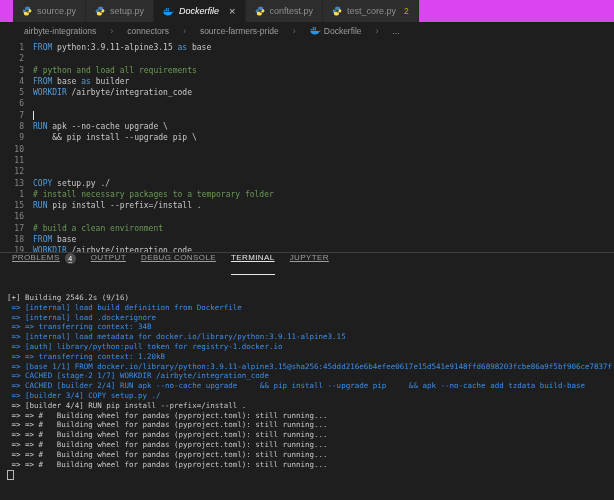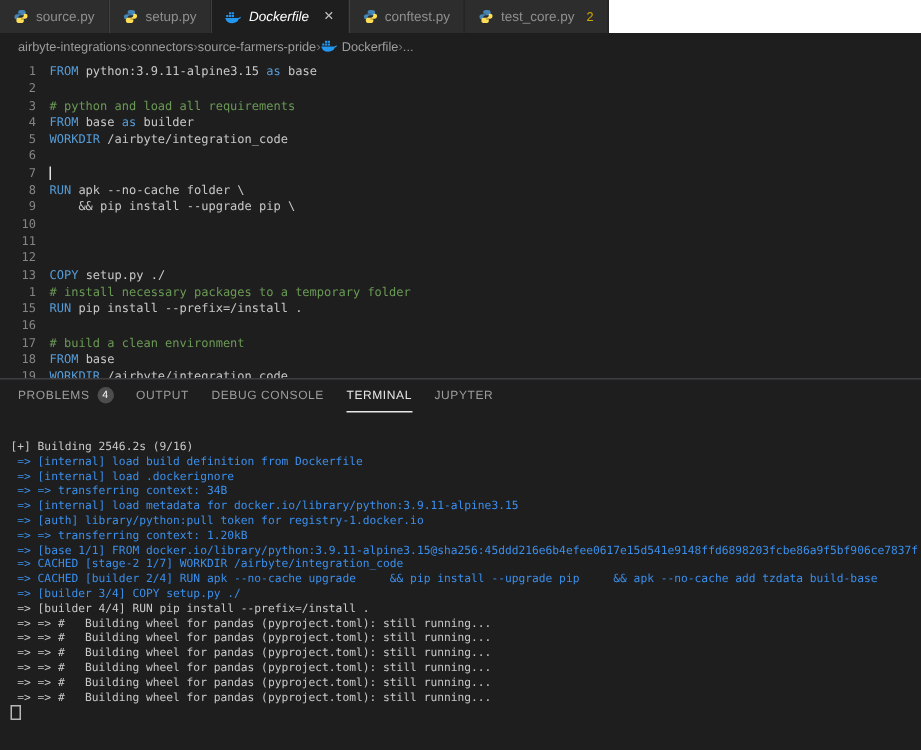--- a/index.html
+++ b/index.html
@@ -1,48 +1,48 @@
 <!DOCTYPE html>
 <html><head>
 <meta charset="utf-8">
 <style>
   html,body{margin:0;padding:0;background:#1e1e1e;}
   #app{position:relative;width:614px;height:500px;background:#1e1e1e;overflow:hidden;
        font-family:"Liberation Sans",sans-serif;}
 
   
-  .tabbar{display:flex;height:22px;background:#ffffff;overflow:hidden;}
+  .tabbar{display:flex;height:22px;background:#d946ef;overflow:hidden;padding-left:13px;}
   .tab{display:flex;align-items:center;gap:5px;padding:0 9px;background:#2d2d2d;color:#8f8f8f;
        font-size:9px;border-right:1px solid #252526;cursor:pointer;white-space:nowrap;}
   .tab.active{background:#1e1e1e;color:#ffffff;}
   .tab.italic .label{font-style:italic;}
   .tab .icon{display:flex;align-items:center;}
   .tab .close{margin-left:5px;font-size:11px;line-height:1;color:#c5c5c5;}
   .tab .mod-badge{color:#cca700;font-size:8.5px;margin-left:3px;}
 
   
-  .breadcrumb{display:flex;align-items:center;height:18px;padding:0 12px;font-size:8.5px;
-              color:#9d9d9d;gap:0;overflow:hidden;white-space:nowrap;}
+  .breadcrumb{display:flex;align-items:center;height:18px;padding:0 24px;font-size:8.5px;
+              color:#9d9d9d;gap:14px;overflow:hidden;white-space:nowrap;}
   .breadcrumb .sep{color:#6f6f6f;font-size:9px;}
   .breadcrumb .bc-item{display:flex;align-items:center;gap:3px;cursor:pointer;}
 
   
   .editor{height:210px;overflow:hidden;font-family:"DejaVu Sans Mono","Liberation Mono",monospace;
           font-size:8px;cursor:text;padding-top:2px;}
   .eline{display:flex;height:11.3px;line-height:11.3px;white-space:pre;}
   .lnum{width:24px;flex:none;text-align:right;padding-right:9px;color:#858585;}
   .k{color:#569cd6}.c{color:#6a9955}.p{color:#c8c8c8}
   .l{color:#c8c8c8;}
   .cursor-bar{display:inline-block;width:1px;height:9px;background:#e0e0e0;transform:translateY(1px);}
 
   
   .panelbar{display:flex;align-items:center;height:22px;padding:0 12px;gap:15px;
             border-top:1px solid #3e3e42;}
-  .ptab{display:flex;align-items:center;gap:5px;height:100%;font-size:8px;letter-spacing:.4px;
-        color:#9d9d9d;cursor:pointer;border-bottom:1px solid transparent;box-sizing:border-box;}
+  .ptab{display:flex;gap:5px;height:100%;font-size:8px;letter-spacing:.4px;
+        color:#9d9d9d;cursor:pointer;border-bottom:1px solid transparent;box-sizing:border-box;text-decoration:underline;}
   .ptab.active{color:#e7e7e7;border-bottom-color:#e7e7e7;}
   .pbadge{display:flex;align-items:center;justify-content:center;min-width:11px;height:11px;
           border-radius:6px;background:#4d4d4d;color:#ffffff;font-size:7px;letter-spacing:0;}
 
   
   .terminal{height:228px;padding:18px 0 0 7px;overflow:hidden;cursor:text;
             font-family:"DejaVu Sans Mono","Liberation Mono",monospace;font-size:7.5px;}
   .tline{height:9.8px;line-height:9.8px;white-space:pre;}
   .blue{color:#3b8eea}.white{color:#c8c8c8}
   .tcursor{width:5px;height:8px;border:1px solid #b8b8b8;margin-top:1px;}
@@ -138,21 +138,21 @@
       </span>
     </div>
   <div class="editor">
       <div class="eline"><span class="lnum">1</span><span><span class="k">FROM </span><span class="l">python</span><span class="p">:3.9.11-alpine3.15 </span><span class="k">as </span><span class="p">base</span></span></div>
       <div class="eline"><span class="lnum">2</span><span></span></div>
       <div class="eline"><span class="lnum">3</span><span><span class="c"># python and load all requirements</span></span></div>
       <div class="eline"><span class="lnum">4</span><span><span class="k">FROM </span><span class="p">base </span><span class="k">as </span><span class="p">builder</span></span></div>
       <div class="eline"><span class="lnum">5</span><span><span class="k">WORKDIR </span><span class="p">/airbyte/integration_code</span></span></div>
       <div class="eline"><span class="lnum">6</span><span></span></div>
       <div class="eline"><span class="lnum">7</span><span class="cursor-bar"></span></div>
-      <div class="eline"><span class="lnum">8</span><span><span class="k">RUN </span><span class="p">apk --no-cache folder \</span></span></div>
+      <div class="eline"><span class="lnum">8</span><span><span class="k">RUN </span><span class="p">apk --no-cache upgrade \</span></span></div>
       <div class="eline"><span class="lnum">9</span><span><span class="p">    &amp;&amp; pip install --upgrade pip \</span></span></div>
       <div class="eline"><span class="lnum">10</span></div>
       <div class="eline"><span class="lnum">11</span><span></span></div>
       <div class="eline"><span class="lnum">12</span><span></span></div>
       <div class="eline"><span class="lnum">13</span><span><span class="k">COPY </span><span class="p">setup.py ./</span></span></div>
       <div class="eline"><span class="lnum">1</span><span><span class="c"># install necessary packages to a temporary folder</span></span></div>
       <div class="eline"><span class="lnum">15</span><span><span class="k">RUN </span><span class="p">pip install --prefix=/install .</span></span></div>
       <div class="eline"><span class="lnum">16</span><span></span></div>
       <div class="eline"><span class="lnum">17</span><span><span class="c"># build a clean environment</span></span></div>
       <div class="eline"><span class="lnum">18</span><span><span class="k">FROM </span><span class="p">base</span></span></div>

